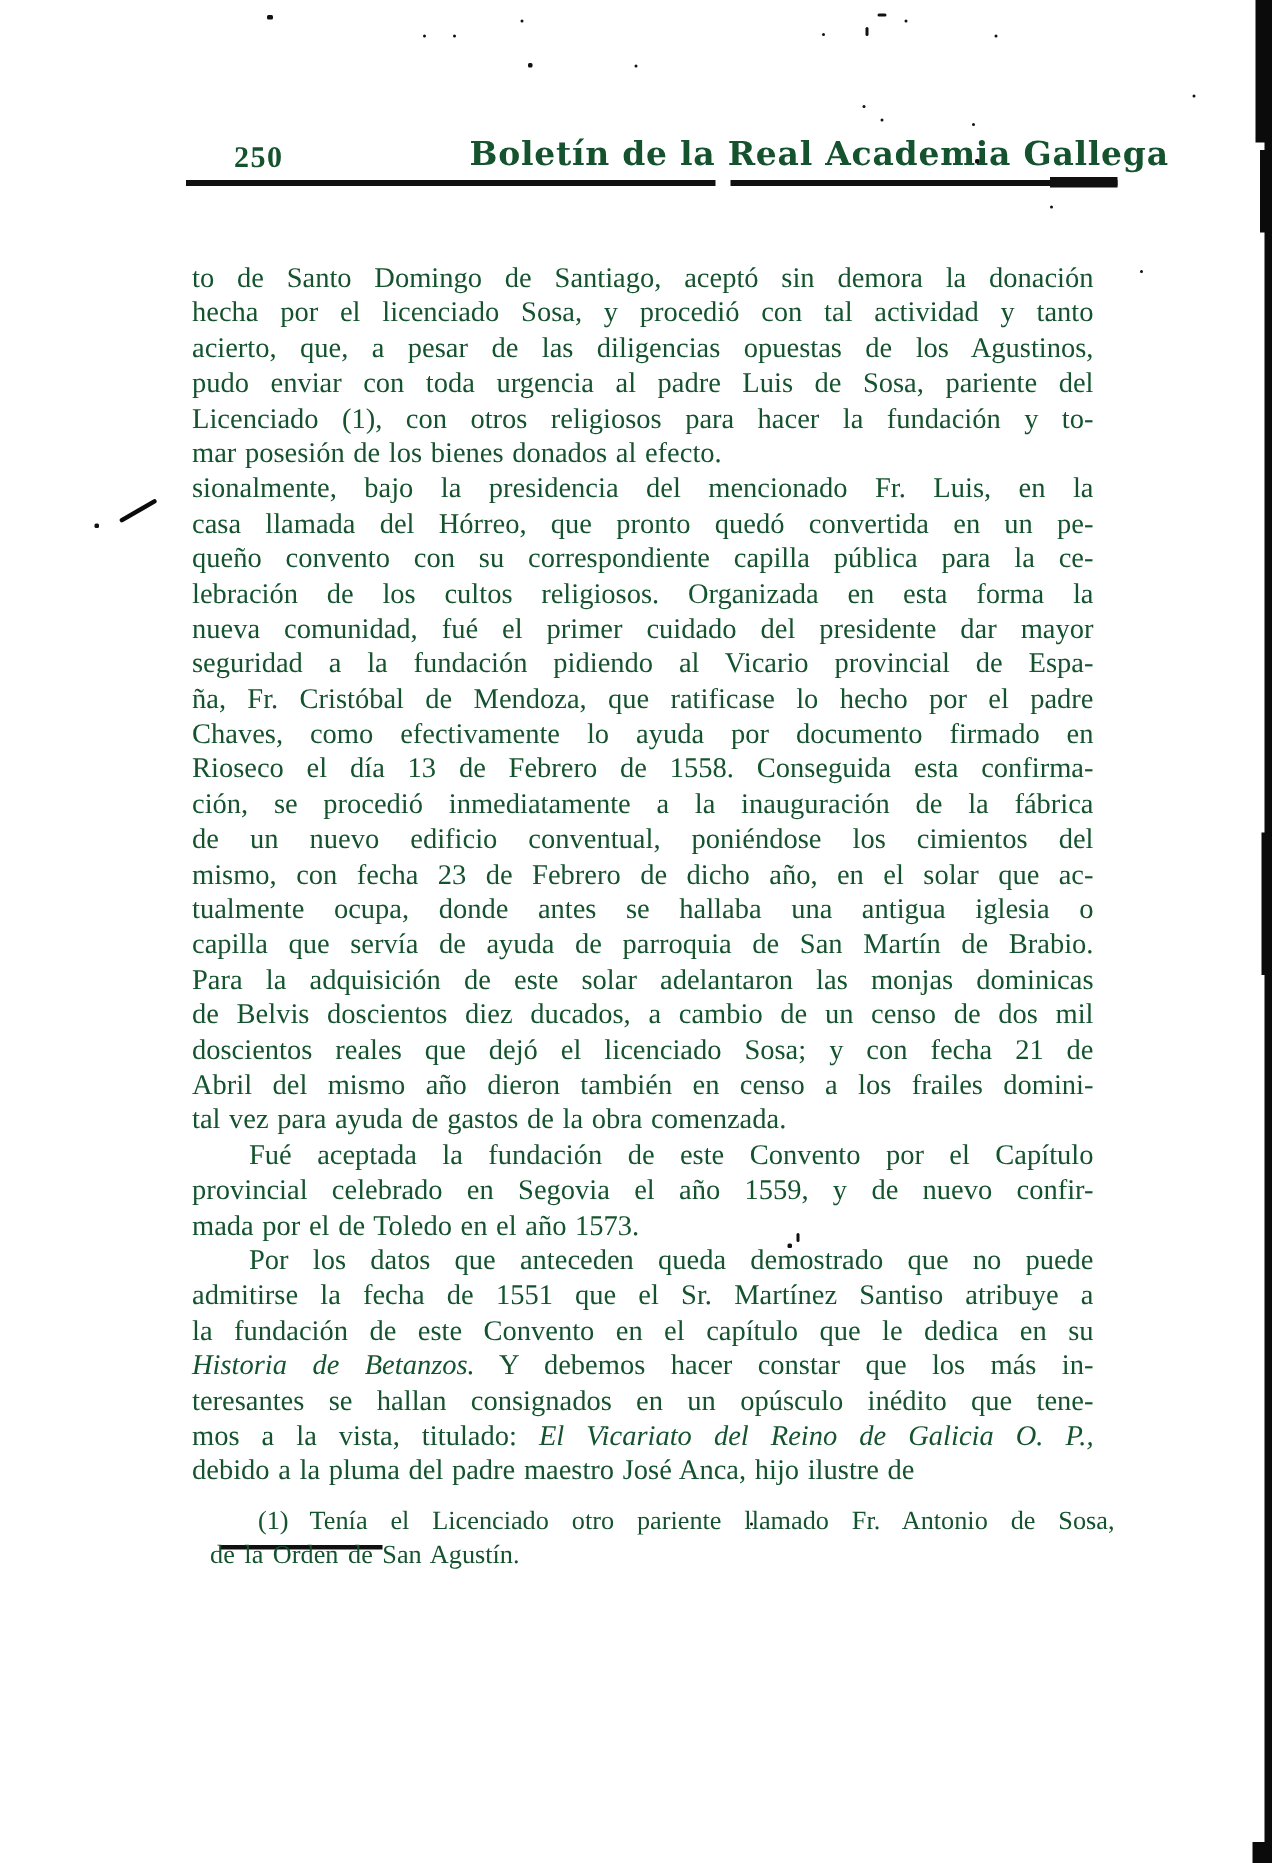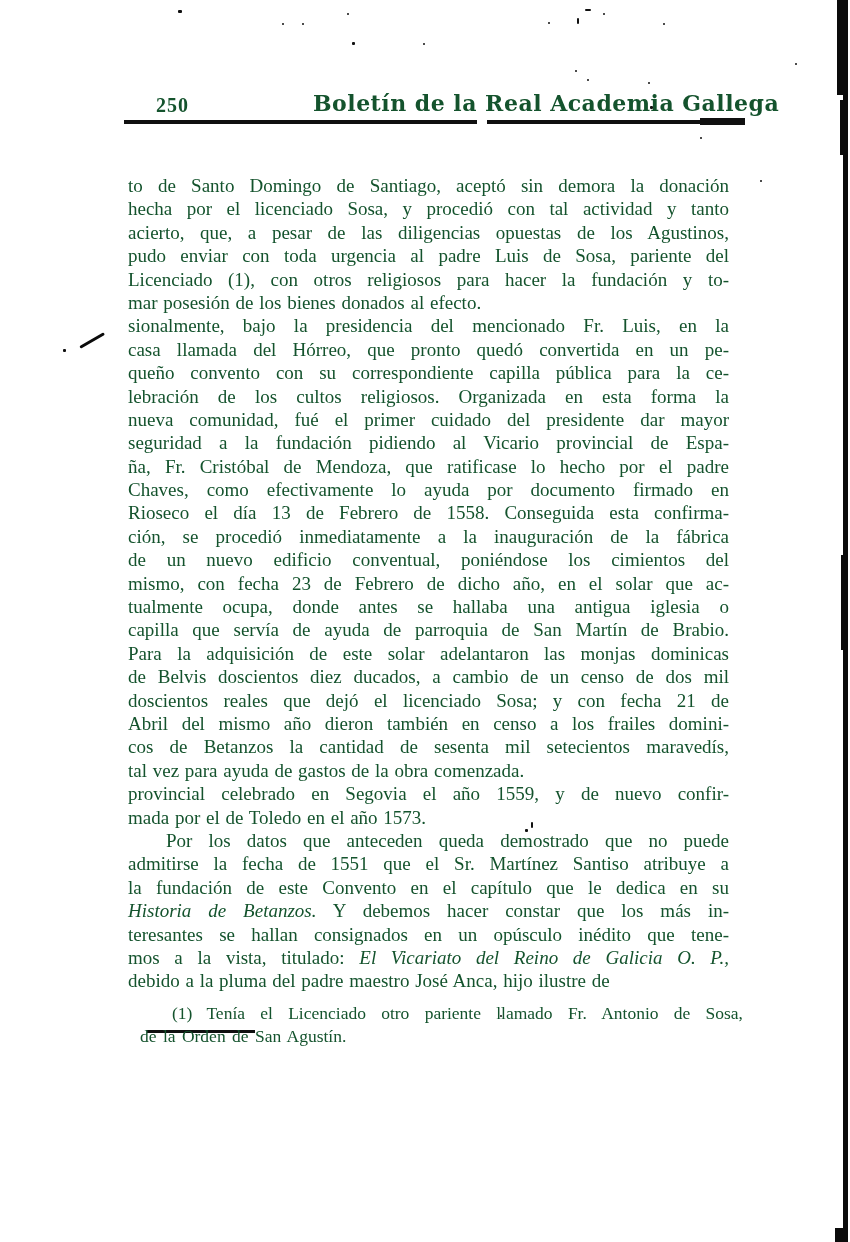--- a/index.html
+++ b/index.html
@@ -94,22 +94,22 @@
       <div class="line"><span>Rioseco el día 13 de Febrero de 1558. Conseguida esta confirma-</span></div>
       <div class="line"><span>ción, se procedió inmediatamente a la inauguración de la fábrica</span></div>
       <div class="line"><span>de un nuevo edificio conventual, poniéndose los cimientos del</span></div>
       <div class="line"><span>mismo, con fecha 23 de Febrero de dicho año, en el solar que ac-</span></div>
       <div class="line"><span>tualmente ocupa, donde antes se hallaba una antigua iglesia o</span></div>
       <div class="line"><span>capilla que servía de ayuda de parroquia de San Martín de Brabio.</span></div>
       <div class="line"><span>Para la adquisición de este solar adelantaron las monjas dominicas</span></div>
       <div class="line"><span>de Belvis doscientos diez ducados, a cambio de un censo de dos mil</span></div>
       <div class="line"><span>doscientos reales que dejó el licenciado Sosa; y con fecha 21 de</span></div>
       <div class="line"><span>Abril del mismo año dieron también en censo a los frailes domini-</span></div>
-      <div class="line"><span>cos de Betanzos la cantidad de sesenta mil setecientos maravedís,</span></div>
       <div class="line last"><span>tal vez para ayuda de gastos de la obra comenzada.</span></div>
+      <div class="line indent"><span>Fué aceptada la fundación de este Convento por el Capítulo</span></div>
       <div class="line"><span>provincial celebrado en Segovia el año 1559, y de nuevo confir-</span></div>
       <div class="line last"><span>mada por el de Toledo en el año 1573.</span></div>
       <div class="line indent"><span>Por los datos que anteceden queda demostrado que no puede</span></div>
       <div class="line"><span>admitirse la fecha de 1551 que el Sr. Martínez Santiso atribuye a</span></div>
       <div class="line"><span>la fundación de este Convento en el capítulo que le dedica en su</span></div>
       <div class="line"><span class="italic">Historia de Betanzos.</span><span> Y debemos hacer constar que los más in-</span></div>
       <div class="line"><span>teresantes se hallan consignados en un opúsculo inédito que tene-</span></div>
       <div class="line"><span>mos a la vista, titulado: </span><span class="italic">El Vicariato del Reino de Galicia O. P.,</span></div>
       <div class="line last"><span>debido a la pluma del padre maestro José Anca, hijo ilustre de</span></div>
     </div>

